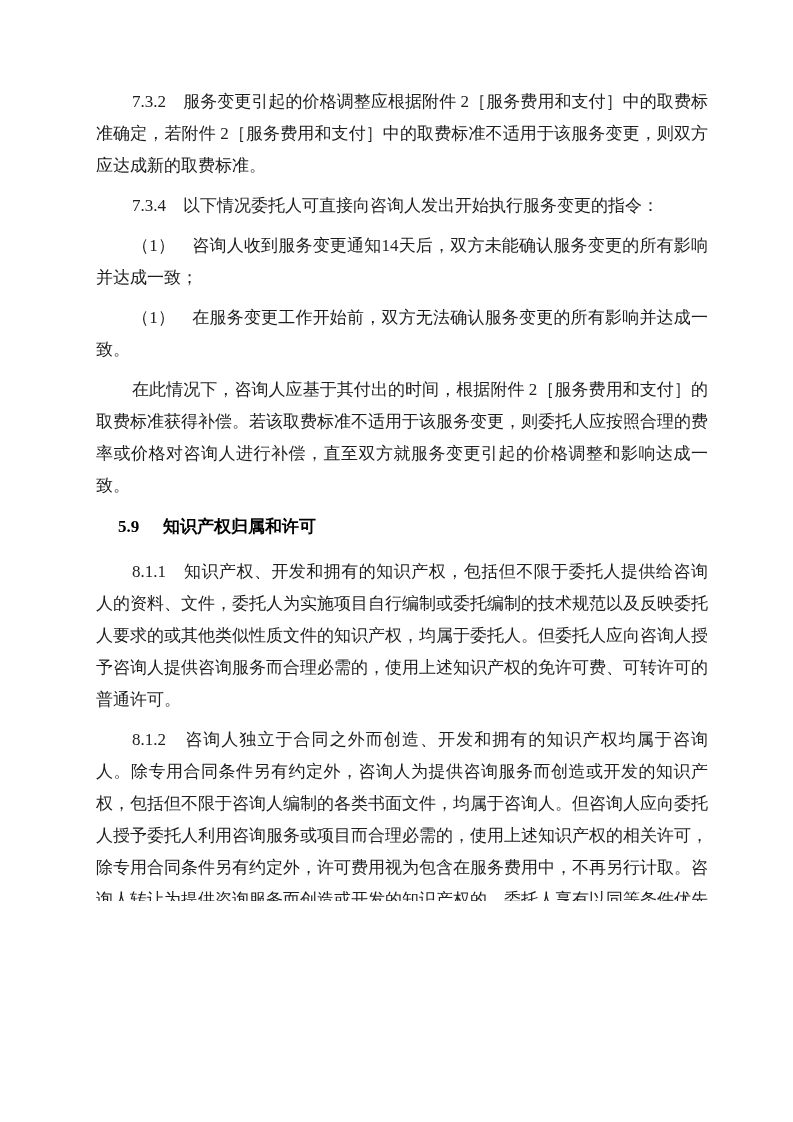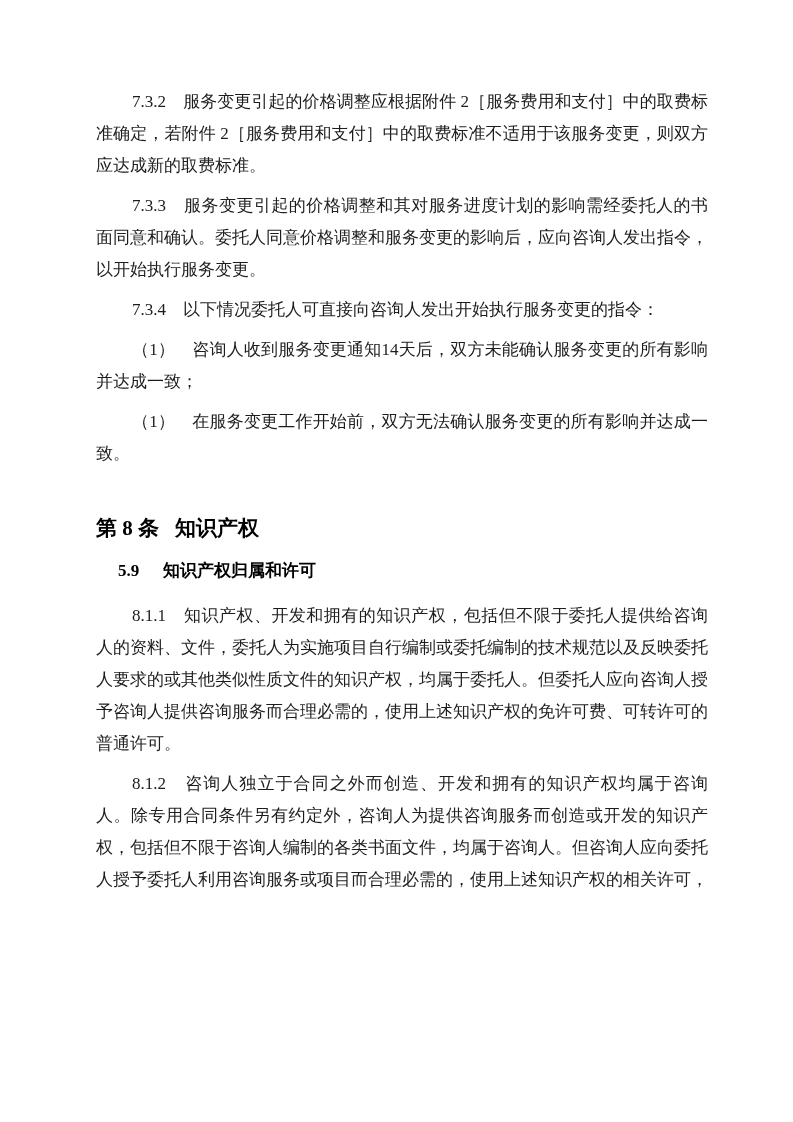--- a/index.html
+++ b/index.html
@@ -62,32 +62,29 @@
   }
 </style>
 </head>
 <body>
 
 <div class="page">
   <div class="content">
 
     <p class="para">7.3.2　服务变更引起的价格调整应根据附件 2［服务费用和支付］中的取费标准确定，若附件 2［服务费用和支付］中的取费标准不适用于该服务变更，则双方应达成新的取费标准。</p>
 
-    <p class="para">7.3.3　服务变更引起的价格调整和其对服务进度计划的影响需经委托人的书面同意和确认。委托人同意价格调整和服务变更的影响后，应向咨询人发出指令，以开始执行服务变更。</p>
 
     <p class="para">7.3.4　以下情况委托人可直接向咨询人发出开始执行服务变更的指令：</p>
 
     <p class="para">（1）　咨询人收到服务变更通知14天后，双方未能确认服务变更的所有影响并达成一致；</p>
 
     <p class="para">（1）　在服务变更工作开始前，双方无法确认服务变更的所有影响并达成一致。</p>
 
+    <p class="para">在此情况下，咨询人应基于其付出的时间，根据附件 2［服务费用和支付］的取费标准获得补偿。若该取费标准不适用于该服务变更，则委托人应按照合理的费率或价格对咨询人进行补偿，直至双方就服务变更引起的价格调整和影响达成一致。</p>
 
-    <div class="heading-1">
-      <span class="num">第 8 条</span><span>知识产权</span>
-    </div>
 
     <div class="heading-2">
       <span class="num">5.9</span><span>知识产权归属和许可</span>
     </div>
 
     <p class="para">8.1.1　知识产权、开发和拥有的知识产权，包括但不限于委托人提供给咨询人的资料、文件，委托人为实施项目自行编制或委托编制的技术规范以及反映委托人要求的或其他类似性质文件的知识产权，均属于委托人。但委托人应向咨询人授予咨询人提供咨询服务而合理必需的，使用上述知识产权的免许可费、可转许可的普通许可。</p>
 
     <p class="para">8.1.2　咨询人独立于合同之外而创造、开发和拥有的知识产权均属于咨询人。除专用合同条件另有约定外，咨询人为提供咨询服务而创造或开发的知识产权，包括但不限于咨询人编制的各类书面文件，均属于咨询人。但咨询人应向委托人授予委托人利用咨询服务或项目而合理必需的，使用上述知识产权的相关许可，除专用合同条件另有约定外，许可费用视为包含在服务费用中，不再另行计取。咨询人转让为提供咨询服务而创造或开发的知识产权的，委托人享有以同等条件优先受让的权利。</p>
 
   </div>

